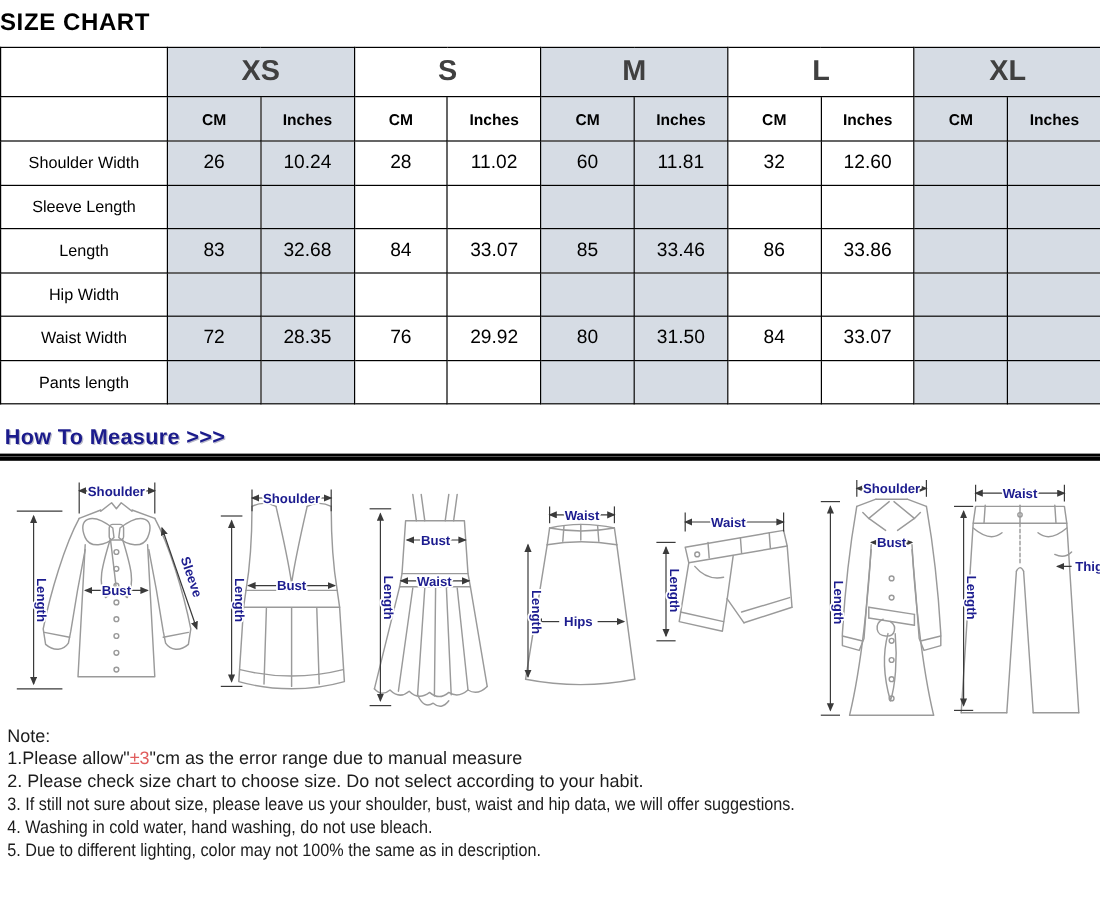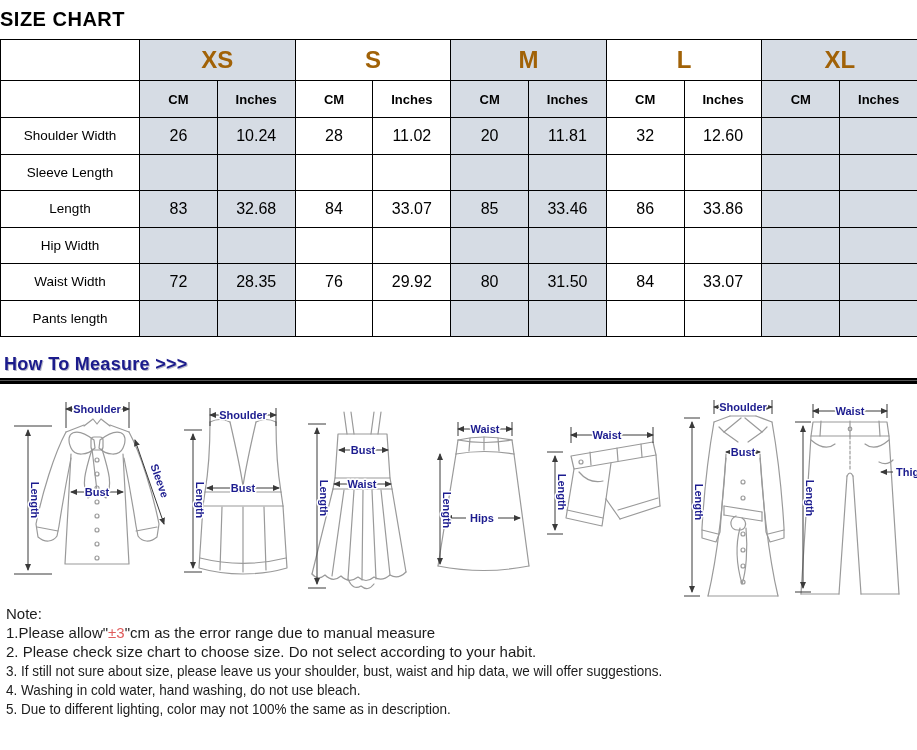--- a/index.html
+++ b/index.html
@@ -8,21 +8,21 @@
     width: 917px; height: 750px; position: relative; background: #fff;
     font-family: "Liberation Sans", sans-serif; color: #000; overflow: hidden;
   }
   h1.title { font-size: 20px; font-weight: bold; text-align: left; margin: 8px 0 8px; letter-spacing: .5px; }
 
   table.size-table { width: 917px; border-collapse: collapse; table-layout: fixed; }
   table.size-table td { border: 1px solid #000; text-align: center; vertical-align: middle; overflow: hidden; }
   tr.hrow1 { height: 41px; }
   tr.hrow2 { height: 37px; }
   tbody tr { height: 36.5px; padding-left: 16px; }
-  td.size-h { color: #a16207; font-size: 24px; font-weight: bold; margin-top: 28px; }
+  td.size-h { color: #404040; font-size: 24px; font-weight: bold; margin-top: 28px; }
   td.unit-h { font-size: 13px; font-weight: bold; margin-left: 44px; }
   td.shaded { background: #d6dce4; }
   td.rowlabel { font-size: 13.5px; }
   td.val { font-size: 16px; }
 
   .measure-head {
     margin: 17px 0 0 4px; font-size: 18px; font-weight: bold; color: #1b1b8c;
     letter-spacing: .3px; text-shadow: 1px 1px 0 #b9b9c9;
   }
   .divider { margin-top: 3px; height: 6px; background: linear-gradient(#000 0 2px, #555 2px 3px, #000 3px 6px); }
@@ -95,21 +95,21 @@
         <td class="unit-h shaded">Inches</td>
       </tr>
     </thead>
     <tbody>
         <tr>
           <td class="rowlabel">Shoulder Width</td>
           <td class="val shaded">26</td>
           <td class="val shaded">10.24</td>
           <td class="val">28</td>
           <td class="val">11.02</td>
-          <td class="val shaded">20</td>
+          <td class="val shaded">60</td>
           <td class="val shaded">11.81</td>
           <td class="val">32</td>
           <td class="val">12.60</td>
           <td class="val shaded"></td>
           <td class="val shaded"></td>
         </tr>
         <tr>
           <td class="rowlabel">Sleeve Length</td>
           <td class="val shaded"></td>
           <td class="val shaded"></td>

